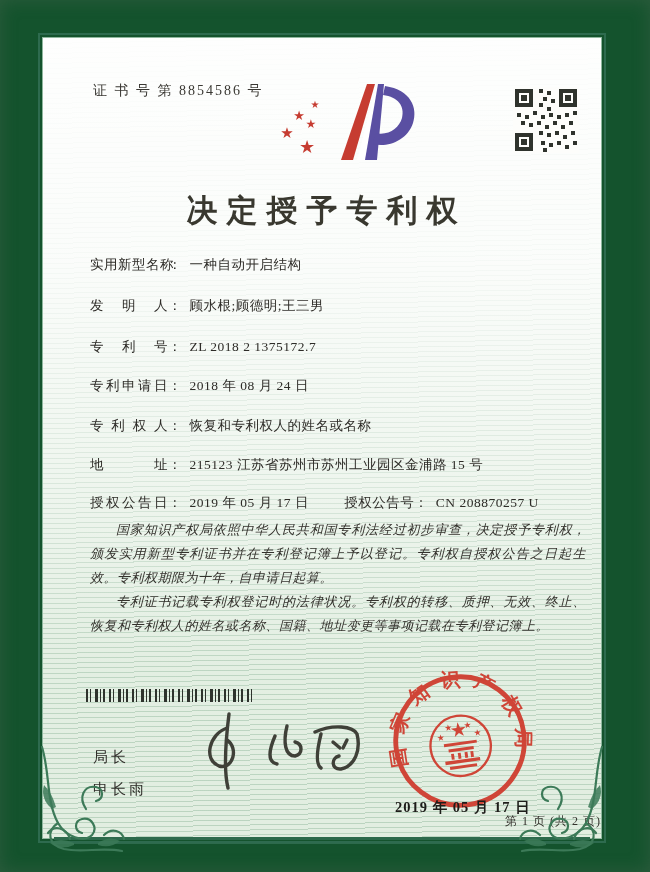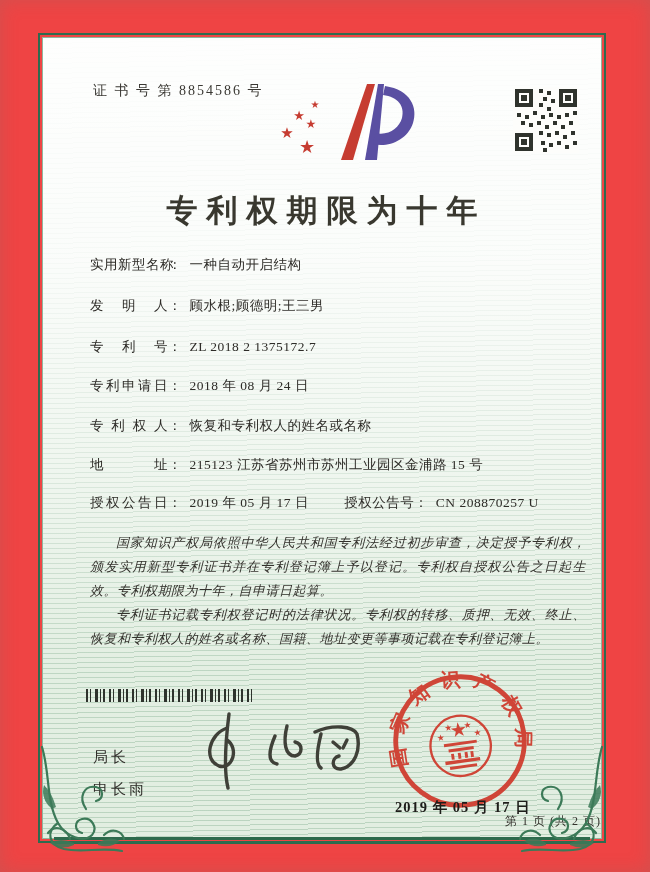--- a/index.html
+++ b/index.html
@@ -1,19 +1,19 @@
 <!DOCTYPE html>
 <html><head>
 <meta charset="utf-8">
 <style>
   * { margin:0; padding:0; box-sizing:border-box; }
   body { font-family:"Liberation Serif", serif; background:#e9e7e2; }
   .page {
     position:relative; width:650px; height:872px; margin:0 auto;
-    background:#ef4444;
+    background:#14532d;
     box-shadow: inset 0 0 18px rgba(120,120,110,0.25);
     overflow:hidden;
   }
   .frame {
     position:absolute; left:38px; top:33px; width:568px; height:810px;
     border:2px solid #2e6b4f;
   }
   .frame-inner {
     position:absolute; left:2px; top:2px; right:2px; bottom:2px;
     border:1px solid #8fb79e;
@@ -45,21 +45,21 @@
   .frow.r5{top:161px}.frow.r6{top:200px}.frow.r7{top:238px}
   .flabel {
     display:inline-block; width:78px; text-align:justify; text-align-last:justify;
     vertical-align:bottom; letter-spacing:0.5px;
   }
   .fcolon { display:inline-block; margin-right:8px; }
   .fvalue { letter-spacing:0.5px; }
   .pair2 { margin-left:32px; }
   .pair2 .flabel { width:70px; }
   .paras {
-    position:absolute; left:47px; top:493px; width:496px;
+    position:absolute; left:47px; top:480px; width:496px;
     font-size:13px; line-height:24px; color:#33312c;
     text-align:justify; font-style:italic; letter-spacing:0.5px;font-family:Liberation Serif, serif;
   }
   .paras p { text-indent:2em; }
   .barcode {
     position:absolute; left:43px; top:651px; width:168px; height:13px;
     background:repeating-linear-gradient(90deg,
       #2f332d 0 2px, transparent 2px 4px, #2f332d 4px 5px, transparent 5px 9px,
       #2f332d 9px 12px, transparent 12px 14px, #2f332d 14px 15px, transparent 15px 17px,
       #2f332d 17px 19px, transparent 19px 23px);
@@ -138,21 +138,21 @@
             <rect x="58" y="44" width="4" height="4"></rect>
           <rect x="28" y="54" width="4" height="4"></rect>
             <rect x="36" y="56" width="4" height="4"></rect>
           <rect x="44" y="54" width="4" height="4"></rect>
             <rect x="52" y="58" width="4" height="4"></rect>
           <rect x="60" y="54" width="4" height="4"></rect>
             <rect x="30" y="61" width="4" height="4"></rect>
         </g>
       </svg>
 
-      <div class="title">专利权期限为十年</div>
+      <div class="title">决定授予专利权</div>
 
       <div class="fields">
         <div class="frow r1">
           <span class="flabel">实用新型名称</span><span class="fcolon">：</span><span class="fvalue">一种自动开启结构</span>
         </div>
         <div class="frow r2">
           <span class="flabel">发明人</span><span class="fcolon">：</span><span class="fvalue">顾水根;顾德明;王三男</span>
         </div>
         <div class="frow r3">
           <span class="flabel">专利号</span><span class="fcolon">：</span><span class="fvalue">ZL 2018 2 1375172.7</span>

